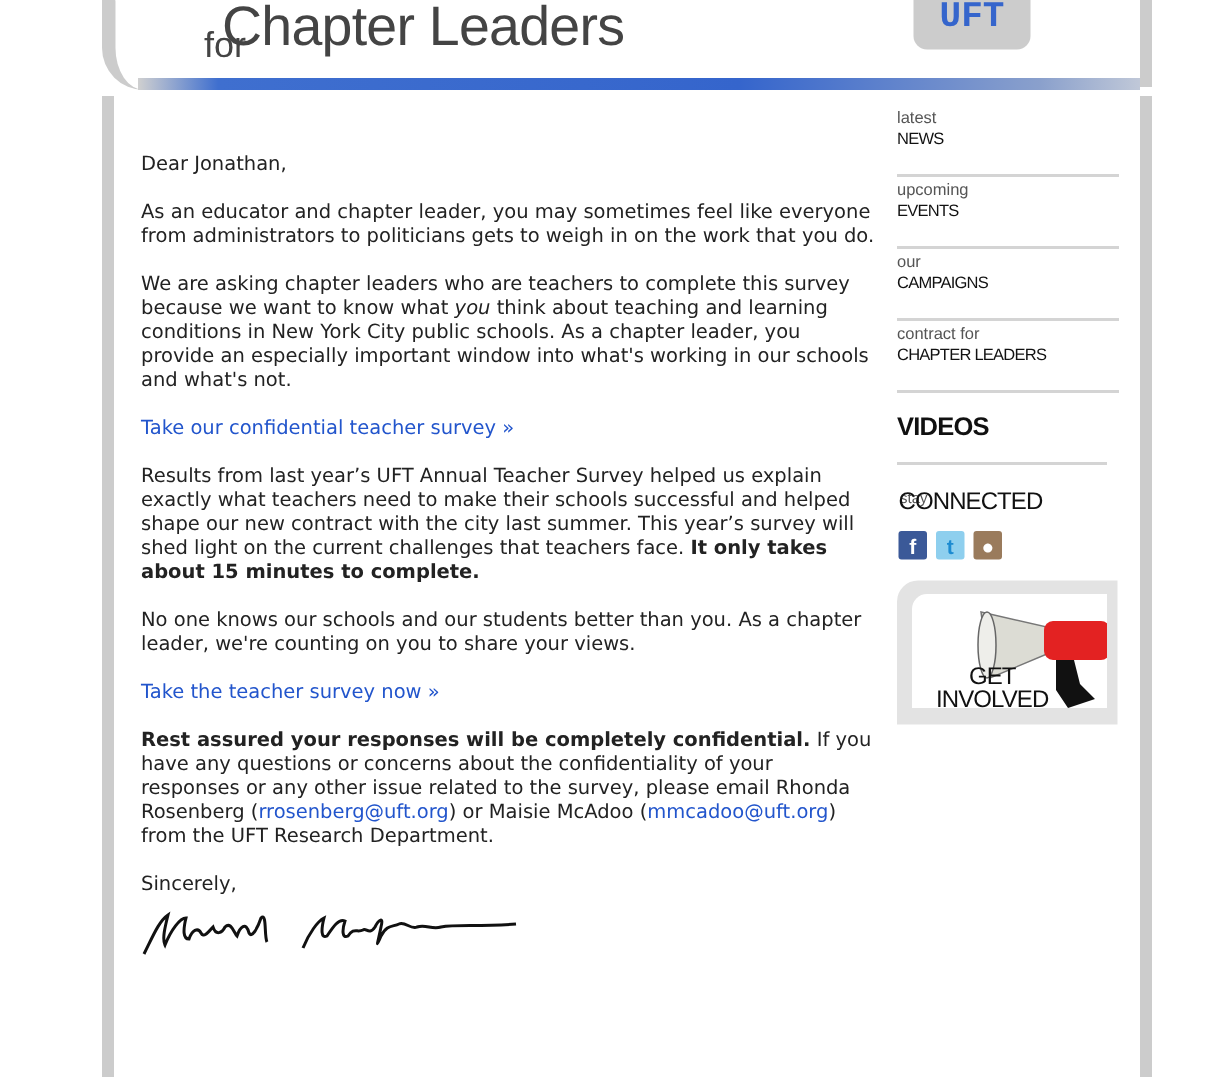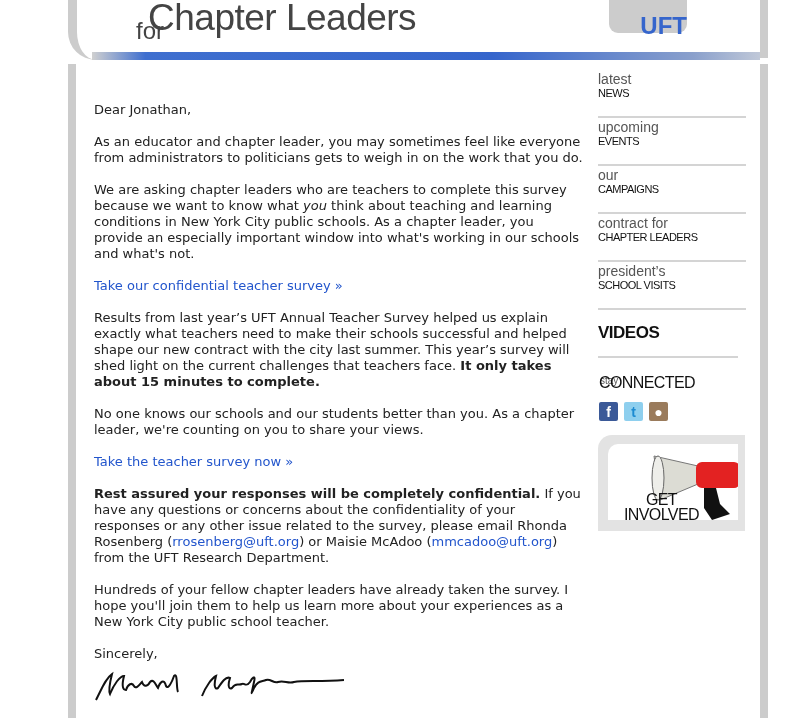--- a/index.html
+++ b/index.html
@@ -7,31 +7,31 @@
   .frame-top-left { position:absolute; left:68px; top:0; width:30px; height:60px; border-left:9px solid #cccccc; border-bottom-left-radius:28px; box-sizing:border-box; }
   .frame-top-right { position:absolute; left:760px; top:0; width:8px; height:58px; background:#cccccc; }
   .blue-bar { position:absolute; left:92px; top:52px; width:668px; height:8px;
     background:linear-gradient(to right, #d0d0d0 0%, #3f6fcf 8%, #3565cc 60%, #8aa0cc 90%, #c0c8d8 100%); }
   .frame-left { position:absolute; left:68px; top:64px; width:8px; height:660px; background:#cccccc; }
   .frame-right { position:absolute; left:760px; top:64px; width:8px; height:660px; background:#cccccc; }
   .brand { position:absolute; left:120px; top:0px; color:#444; font-family:"Liberation Sans", sans-serif; }
   .brand .for { font-size:24px; position:absolute; left:16px; top:17px; white-space:nowrap; }
   .brand .title { font-size:37px; position:absolute; left:28px; top:-3px; white-space:nowrap; letter-spacing:-0.5px; }
   .logo { position:absolute; left:609px; top:0; width:78px; height:33px; background:#cccccc; border-bottom-left-radius:9px; border-bottom-right-radius:9px; text-align:center; }
-  .logo span { color:#3565cc; font-family:Liberation Sans, sans-serif; font-weight:bold; font-size:24px; line-height:24px; display:block; margin-top:14px;text-align:right; }
+  .logo span { color:#3565cc; font-family:Liberation Mono, monospace; font-weight:bold; font-size:24px; line-height:24px; display:block; margin-top:0px; }
 
   .content { position:absolute; left:94px; top:102px; width:490px; font-size:13px; line-height:16px; color:#222; }
   .content p { margin:0 0 16px 0; }
   .content a { color:#2255cc; text-decoration:none; }
   .content b { font-weight:bold; }
   .sig { margin:6px 0 12px 0; height:34px; }
 
   .sidebar { position:absolute; left:598px; top:72px; width:148px; font-family:"Liberation Sans", sans-serif; color:#111; }
   .nav-item { border-bottom:2px solid #d4d4d4; height:46px; box-sizing:border-box; position:relative; margin-bottom:2px; }
-  .nav-item .small { position:absolute; left:0; top:2px; font-size:14px; color:#555; line-height:10px; }
+  .nav-item .small { position:absolute; left:0; top:2px; font-size:11px; color:#555; line-height:10px; }
   .nav-item .big { position:absolute; left:0; top:12px; font-size:11px; line-height:18px; letter-spacing:-0.5px; }
   .nav-item.videos .big { top:12px; font-size:17px;font-weight:bold; }
   .stay { position:relative; height:30px; margin-top:6px; }
   .stay .small { position:absolute; left:2px; top:12px; font-size:10px; color:#555; line-height:10px;text-align:right; }
   .stay .big { position:absolute; left:1px; top:10px; font-size:16px; line-height:18px; letter-spacing:-0.6px; }
   .social { display:flex; gap:6px; margin-top:8px; margin-left:1px; }
   .social span { width:19px; height:19px; display:flex; align-items:center; justify-content:center; font-weight:bold; font-size:14px; border-radius:2px; }
   .fb { background:#3b5998; color:#fff; }
   .tw { background:#8ecfee; color:#1c8bd1; }
   .ig { background:#9a7b5c; color:#fff; font-size:12px; }
@@ -58,21 +58,20 @@
 
 <div class="content">
   <p>Dear Jonathan,</p>
   <p>As an educator and chapter leader, you may sometimes feel like everyone from administrators to politicians gets to weigh in on the work that you do.</p>
   <p><span>We are asking chapter leaders who are teachers to complete this survey because we want to know what </span><i>you</i><span> think about teaching and learning conditions in New York City public schools. As a chapter leader, you provide an especially important window into what's working in our schools and what's not.</span></p>
   <p><a href="#">Take our confidential teacher survey »</a></p>
   <p><span>Results from last year’s UFT Annual Teacher Survey helped us explain exactly what teachers need to make their schools successful and helped shape our new contract with the city last summer. This year’s survey will shed light on the current challenges that teachers face. </span><b>It only takes about 15 minutes to complete.</b></p>
   <p>No one knows our schools and our students better than you. As a chapter leader, we're counting on you to share your views.</p>
   <p><a href="#">Take the teacher survey now »</a></p>
   <p><b>Rest assured your responses will be completely confidential.</b><span> If you have any questions or concerns about the confidentiality of your responses or any other issue related to the survey, please email Rhonda Rosenberg (</span><a href="#">rrosenberg@uft.org</a><span>) or Maisie McAdoo (</span><a href="#">mmcadoo@uft.org</a><span>) from the UFT Research Department.</span></p>
-  <p>Hundreds of your fellow chapter leaders have already taken the survey. I hope you'll join them to help us learn more about your experiences as a New York City public school teacher.</p>
   <p style="margin-bottom:6px">Sincerely,</p>
   <div class="sig">
     <svg width="260" height="34" viewBox="0 0 260 34">
       <path d="M2 32 C8 20 12 10 18 6 C16 14 14 22 16 26 C20 16 26 8 30 8 C28 16 28 22 32 22 C34 16 38 14 40 18 C42 22 46 16 48 14 C50 20 54 18 56 14 C60 10 62 18 64 20 C66 14 70 10 72 18 C74 22 78 14 80 8 C84 4 82 20 84 24" fill="none" stroke="#111" stroke-width="2"></path>
       <path d="M108 28 C112 18 118 10 122 8 C120 16 120 22 124 20 C128 14 132 8 136 10 C134 16 134 22 138 20 C142 14 144 18 148 16 C150 14 152 20 156 14 C158 10 162 6 160 14 C158 24 156 30 160 20 C164 12 168 14 172 12 C176 10 180 16 184 14 C190 12 194 16 200 14 C210 12 225 14 250 12" fill="none" stroke="#111" stroke-width="2"></path>
     </svg>
   </div>
 
 </div>
 
@@ -85,24 +84,20 @@
     <span class="small">upcoming</span>
     <span class="big">EVENTS</span>
   </div>
   <div class="nav-item">
     <span class="small">our</span>
     <span class="big">CAMPAIGNS</span>
   </div>
   <div class="nav-item">
     <span class="small">contract for</span>
     <span class="big">CHAPTER LEADERS</span>
-  </div>
-  <div class="nav-item">
-    <span class="small">president’s</span>
-    <span class="big">SCHOOL VISITS</span>
   </div>
   <div class="nav-item videos" style="width:140px">
     <span class="big">VIDEOS</span>
   </div>
   <div class="stay">
     <span class="small">stay</span>
     <span class="big">CONNECTED</span>
   </div>
   <div class="social">
     <span class="fb">f</span>

